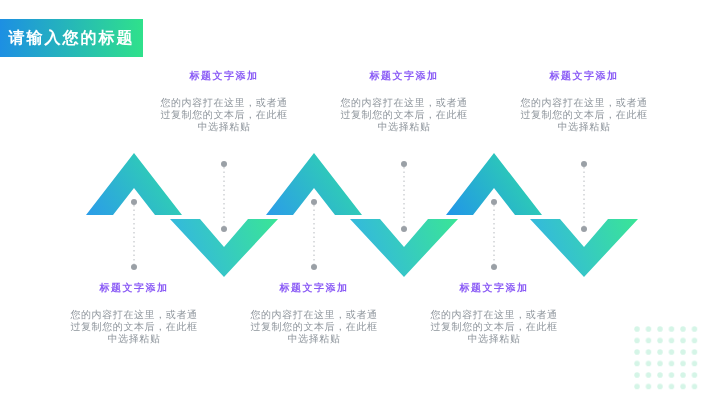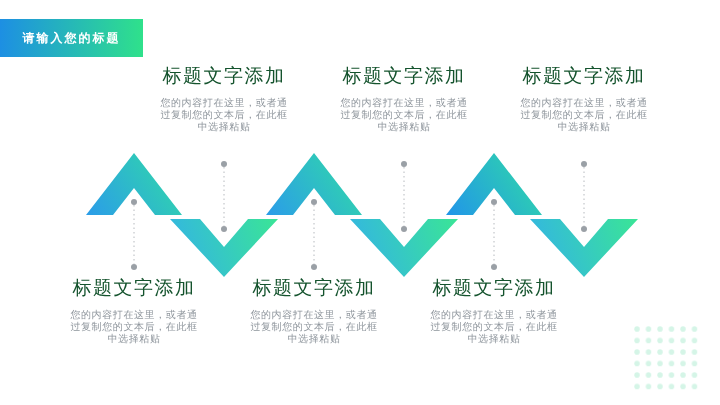--- a/index.html
+++ b/index.html
@@ -4,28 +4,28 @@
 <style>
   html,body{margin:0;padding:0;background:#ffffff;}
   .slide{
     position:relative;width:720px;height:405px;background:#ffffff;overflow:hidden;
     font-family:"Liberation Sans","DejaVu Sans",sans-serif;
   }
   .banner{
     position:absolute;left:0;top:19px;width:143px;height:38px;
     background:linear-gradient(90deg,#1d8fe3 0%,#2fe18b 100%);
     display:flex;align-items:center;justify-content:center;
-    color:#ffffff;font-size:12px;font-weight:700;letter-spacing:2px;
+    color:#ffffff;font-size:16px;font-weight:700;letter-spacing:2px;
   }
   .svg-layer{position:absolute;left:0;top:0;width:720px;height:405px;}
   .tblock{
     position:absolute;width:176px;text-align:center;
   }
   .tblock .bt{
-    font-size:19px;font-weight:400;color:#14532d;letter-spacing:1.5px;line-height:20px;
+    font-size:10px;font-weight:700;color:#8b5cf6;letter-spacing:1.5px;line-height:20px;
   }
   .tblock .bb{
     margin:11px auto 0;width:130px;font-size:10px;color:#8e959c;
     line-height:12px;letter-spacing:0.6px;
   }
   
   .top-1{left:136px;top:66px;}
   .top-2{left:316px;top:66px;}
   .top-3{left:496px;top:66px;}
   .bot-1{left:46px;top:278px;}

